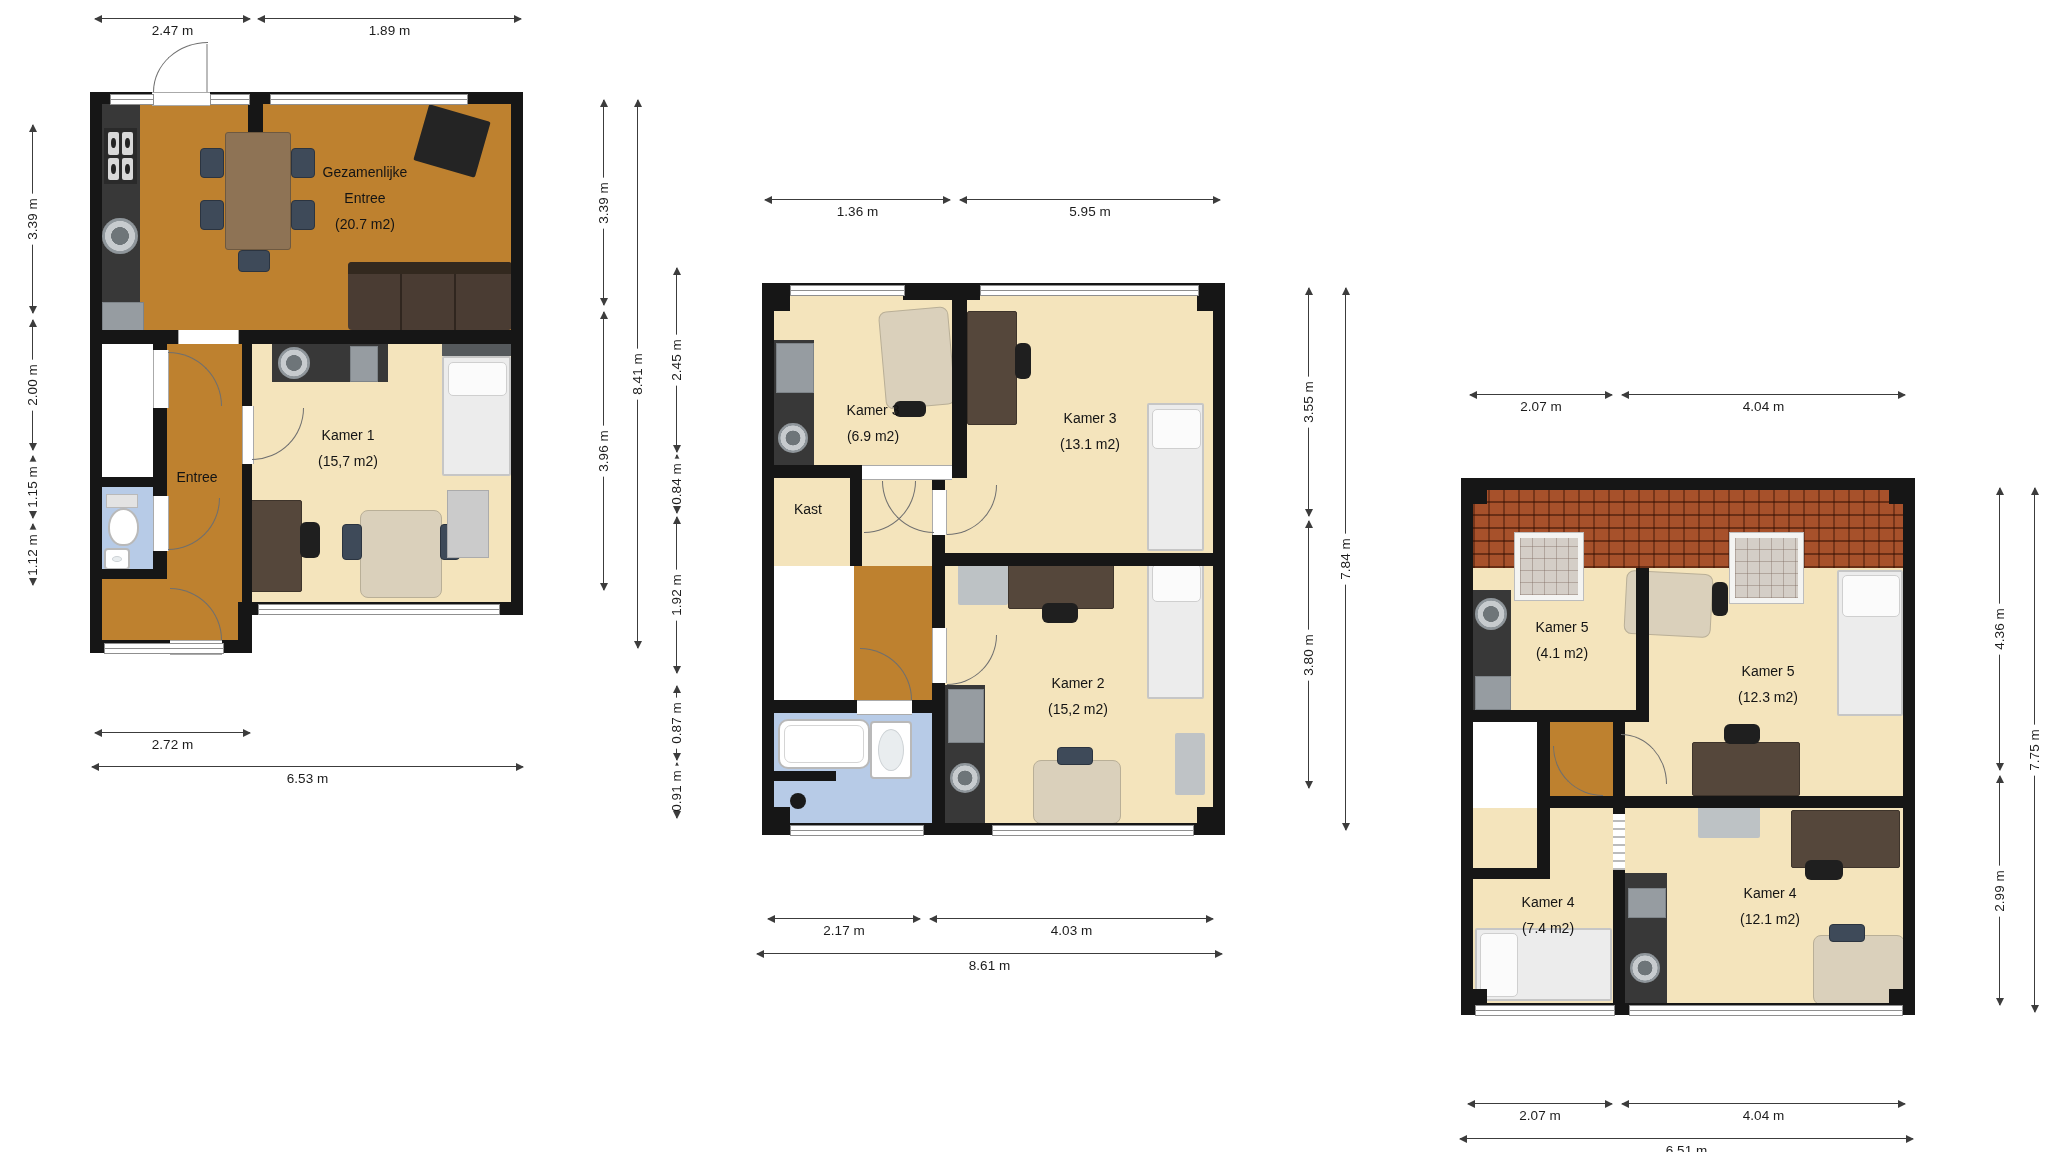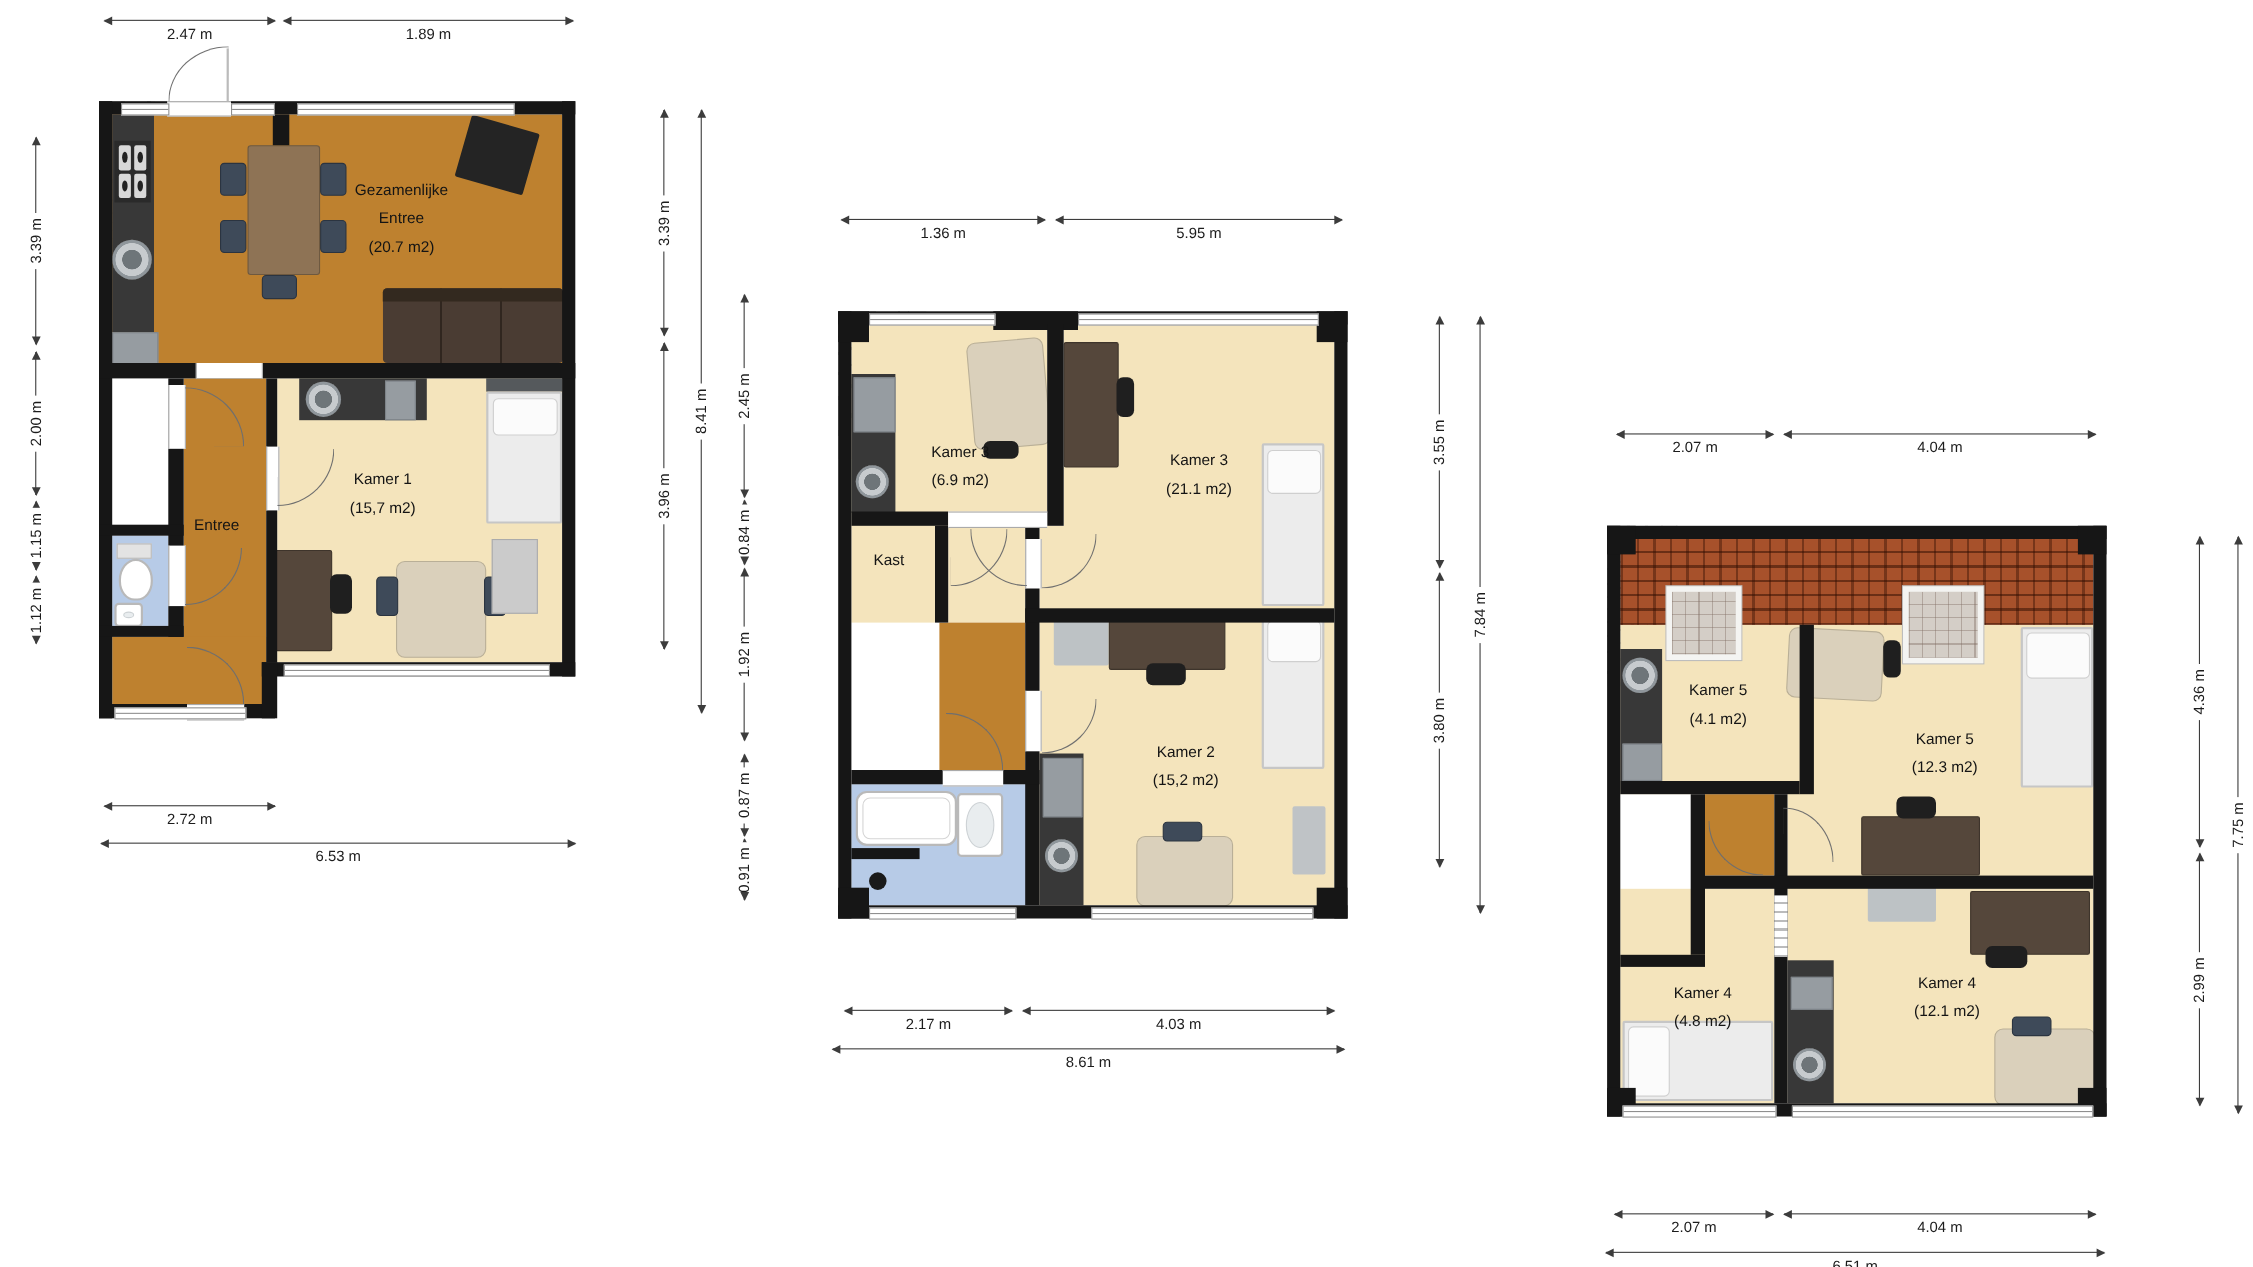--- a/index.html
+++ b/index.html
@@ -259,21 +259,21 @@
     <div class="arc br" style="left:185px;top:202px;width:50px;height:50px"></div>
     <div class="arc br" style="left:185px;top:352px;width:50px;height:50px"></div>
     <div class="arc tr" style="left:98px;top:365px;width:52px;height:52px"></div>
 
     <div class="rlbl" style="left:111px;top:140px">
       <div>Kamer 3</div>
       <div>(6.9 m2)</div>
     </div>
     <div class="rlbl" style="left:328px;top:148px">
       <div>Kamer 3</div>
-      <div>(21.1 m2)</div>
+      <div>(13.1 m2)</div>
     </div>
     <div class="rlbl" style="left:46px;top:226px">
       <div>Kast</div>
     </div>
     <div class="rlbl" style="left:316px;top:413px">
       <div>Kamer 2</div>
       <div>(15,2 m2)</div>
     </div>
   </div>
 
@@ -374,21 +374,21 @@
     <div class="rlbl" style="left:101px;top:162px">
       <div>Kamer 5</div>
       <div>(4.1 m2)</div>
     </div>
     <div class="rlbl" style="left:307px;top:206px">
       <div>Kamer 5</div>
       <div>(12.3 m2)</div>
     </div>
     <div class="rlbl" style="left:87px;top:437px">
       <div>Kamer 4</div>
-      <div>(4.8 m2)</div>
+      <div>(7.4 m2)</div>
     </div>
     <div class="rlbl" style="left:309px;top:428px">
       <div>Kamer 4</div>
       <div>(12.1 m2)</div>
     </div>
   </div>
 
   <div class="dim dimh" style="left:1470px;top:394px;width:142px">
       <span class="dlbl">2.07 m</span>
     </div>

